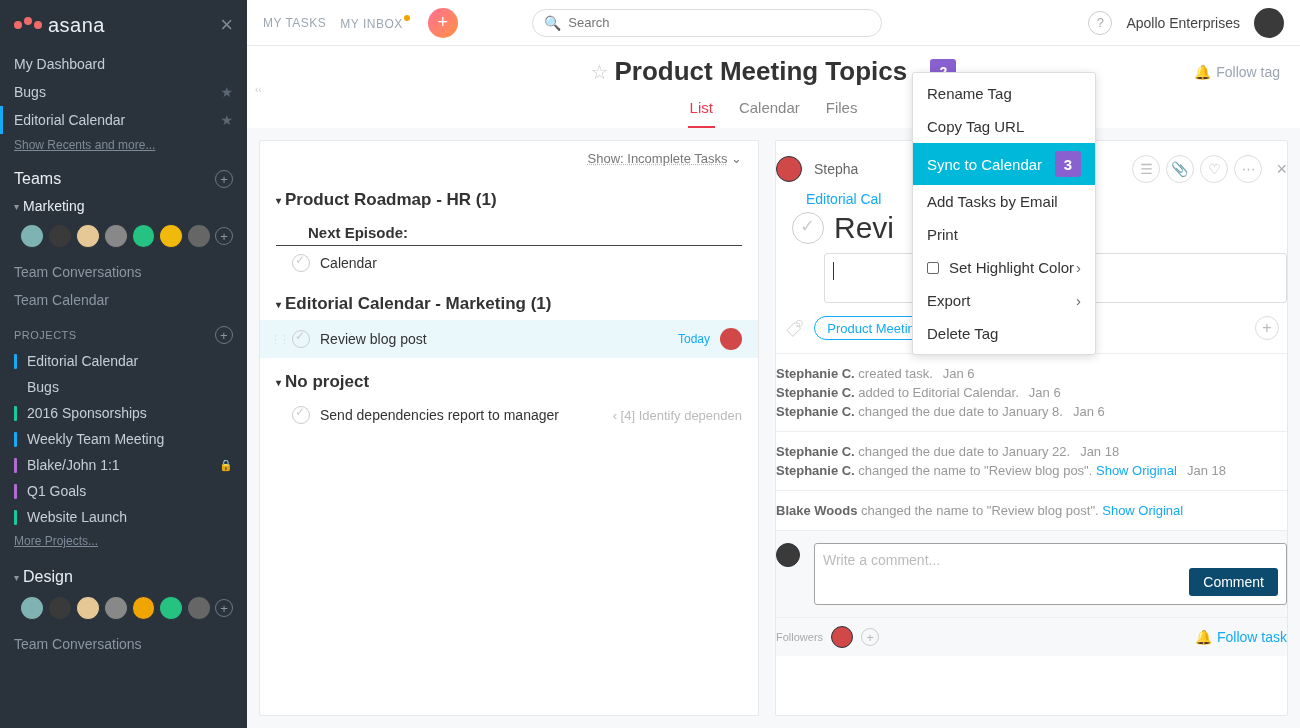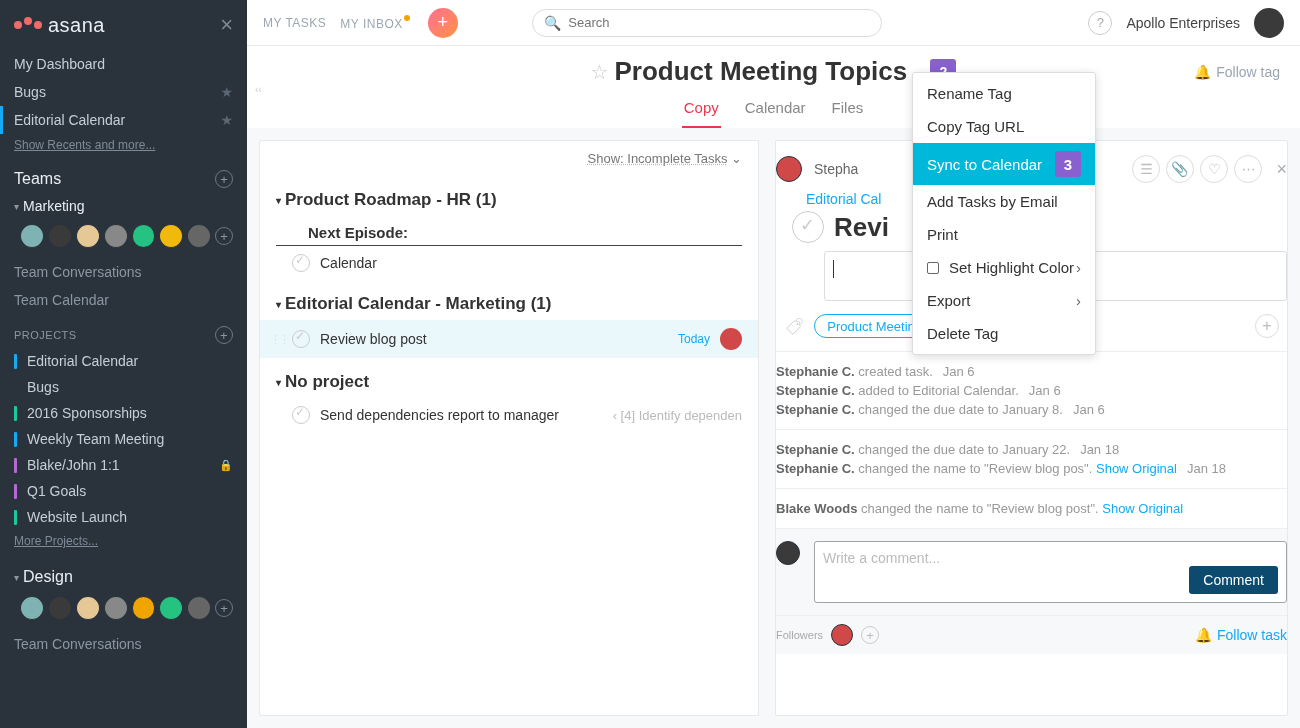--- a/index.html
+++ b/index.html
@@ -79,21 +79,21 @@
 .right-panel { flex:1; position:relative; padding: 10px 0; overflow:hidden;}
 .detail-top { display:flex; align-items:center; gap:8px; color:#666; padding:4px 0 8px;}
 .detail-top .ava { width:26px; height:26px; background:#d04848;}
 .icon-strip { margin-left:auto; display:flex; gap:6px;}
 .icon-circ { width:28px; height:28px; border:1px solid #ddd; border-radius:50%; display:flex; align-items:center; justify-content:center; color:#bbb; font-size:14px; cursor:pointer;}
 .close-x { color:#aaa; font-size:18px; cursor:pointer; margin-left:6px;}
 .detail-project { color:#14aaf5; font-size:14px; padding-left:30px; cursor:pointer;}
 .detail-title-row { display:flex; align-items:center; gap:10px; padding:4px 0 8px 16px;}
 .big-check { width:32px; height:32px; border:1.5px solid #ccc; border-radius:50%; position:relative; flex-shrink:0;}
 .big-check::after{ content:"✓"; position:absolute; left:7px; top:2px; font-size:18px; color:#ccc;}
-.detail-title { font-size:26px; font-weight:700; color:#333;}
+.detail-title { font-size:30px; font-weight:400; color:#333;}
 .desc-box { margin-left:48px; border:1px solid #ddd; border-radius:3px; height:50px; padding:8px; }
 .desc-box .cursor { border-left:1px solid #333; height:18px; display:inline-block;}
 .tag-row { display:flex; align-items:center; padding:12px 8px; gap:10px;}
 .tag-icon { color:#ccc; font-size:16px; transform: rotate(90deg); }
 .tag-pill { border:1px solid #14aaf5; color:#14aaf5; border-radius:14px; padding:3px 8px 3px 12px; font-size:13px; display:inline-flex; align-items:center; gap:6px; cursor:pointer;}
 .tag-pill .x { font-size:14px;}
 .add-pill { width:24px; height:24px; border:1px solid #ddd; border-radius:50%; display:flex; align-items:center; justify-content:center; color:#bbb; font-size:16px; margin-left:auto; cursor:pointer;}
 .history { border-top:1px solid #eee; padding:10px 0; font-size:13px; color:#999;}
 .history .row { padding:2px 0;}
 .history .actor { color:#666; font-weight:600;}
@@ -236,21 +236,21 @@
         <span class="star-outline">☆</span>
         <span class="page-title">Product Meeting Topics</span>
         <span class="caret-down">⌄</span>
         <span class="badge-num">2</span>
         <div class="follow-tag">
           <span>🔔</span>
           <span>Follow tag</span>
         </div>
       </div>
       <div class="tabs-row">
-        <div class="tab active">Copy</div>
+        <div class="tab active">List</div>
         <div class="tab">Calendar</div>
         <div class="tab">Files</div>
       </div>
     </div>
 
     <div class="body">
 
       <div class="panel left-panel">
         <div class="filter-row"><span>Show: Incomplete Tasks</span> ⌄</div>
 

